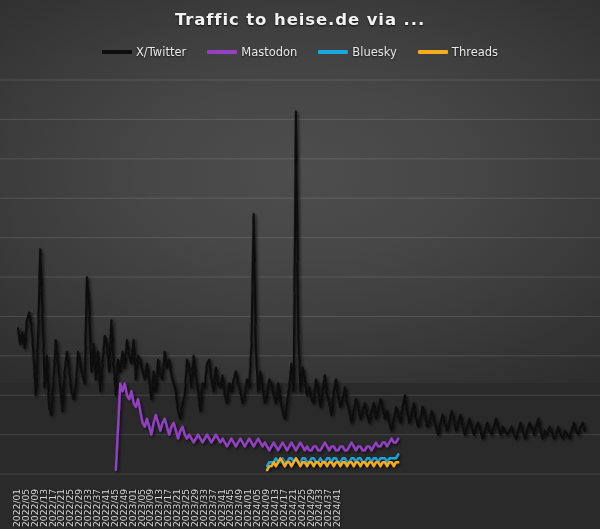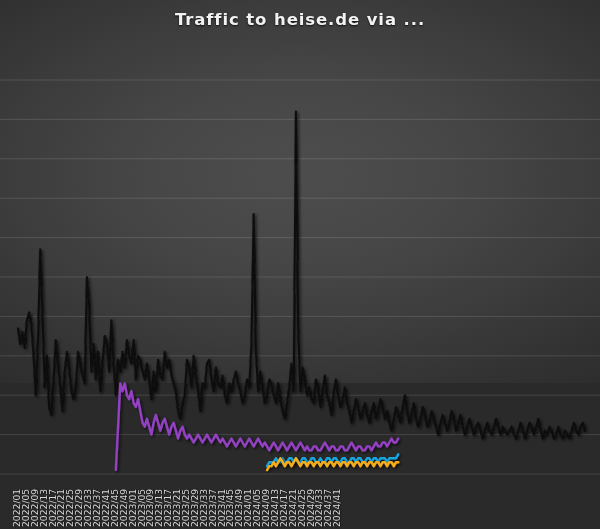--- a/index.html
+++ b/index.html
@@ -49,20 +49,38 @@
     text-shadow:0 1px 1px rgba(0,0,0,.6);
   }
 </style>
 </head>
 <body>
 
 <div id="app">
 
   <div id="title">Traffic to heise.de via ...</div>
 
+  <div id="legend">
+      <div class="lg-item">
+        <span class="lg-swatch" style="background: rgb(13, 13, 13);"></span>
+        <span class="lg-label">X/Twitter</span>
+      </div>
+      <div class="lg-item">
+        <span class="lg-swatch" style="background: rgb(147, 64, 194);"></span>
+        <span class="lg-label">Mastodon</span>
+      </div>
+      <div class="lg-item">
+        <span class="lg-swatch" style="background: rgb(24, 167, 224);"></span>
+        <span class="lg-label">Bluesky</span>
+      </div>
+      <div class="lg-item">
+        <span class="lg-swatch" style="background: rgb(245, 173, 30);"></span>
+        <span class="lg-label">Threads</span>
+      </div>
+    </div>
 
   <div id="plot">
     <svg id="plot-svg" viewBox="0 0 600 410" preserveAspectRatio="none">
         <g>
           <line x1="0" x2="600" y1="10.0" y2="10.0" stroke="rgba(255,255,255,0.13)" stroke-width="1"></line>
           <line x1="0" x2="600" y1="49.4" y2="49.4" stroke="rgba(255,255,255,0.13)" stroke-width="1"></line>
           <line x1="0" x2="600" y1="88.8" y2="88.8" stroke="rgba(255,255,255,0.13)" stroke-width="1"></line>
           <line x1="0" x2="600" y1="128.2" y2="128.2" stroke="rgba(255,255,255,0.13)" stroke-width="1"></line>
           <line x1="0" x2="600" y1="167.6" y2="167.6" stroke="rgba(255,255,255,0.13)" stroke-width="1"></line>
           <line x1="0" x2="600" y1="207.0" y2="207.0" stroke="rgba(255,255,255,0.13)" stroke-width="1"></line>

